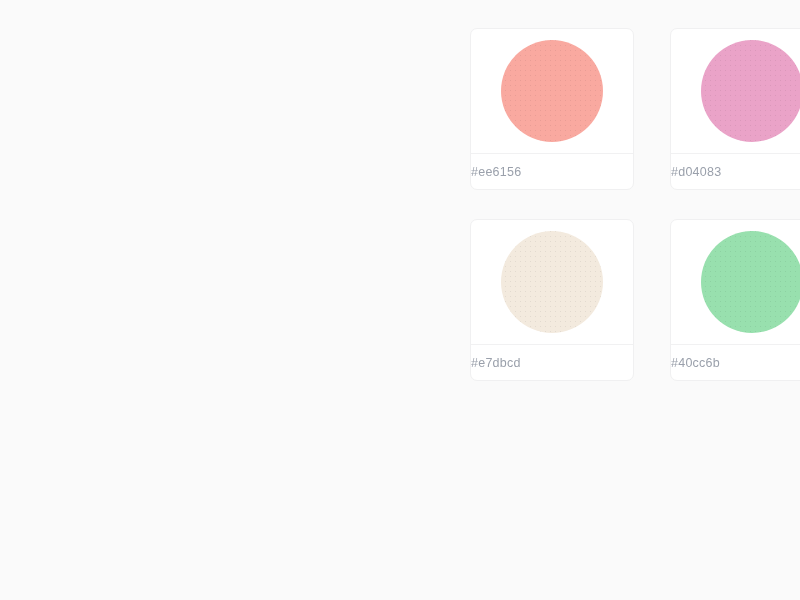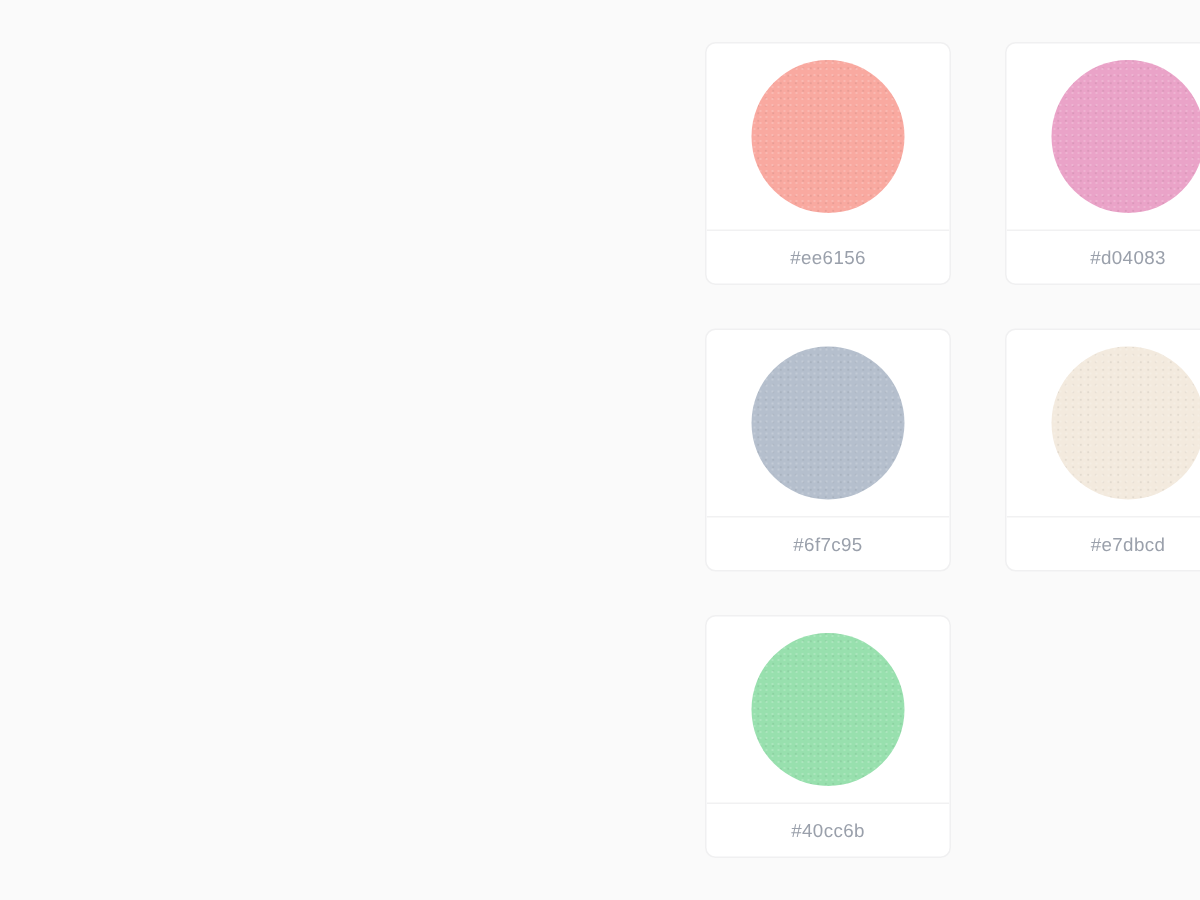--- a/index.html
+++ b/index.html
@@ -70,21 +70,21 @@
     background-position: 0 0, 2px 3px;
     pointer-events: none;
   }
 
   .swatch-footer {
     flex: 0 0 auto;
     height: 35px;
     border-top: 1px solid #f1f1f2;
     display: flex;
     align-items: center;
-    justify-content: center;
+    justify-content: flex-start;
   }
 
   .swatch-label {
     font-size: 12.5px;
     letter-spacing: 0.25px;
     color: #9aa0ab;
     font-family: "Liberation Sans", sans-serif;
     white-space: nowrap;
   }
 </style>
@@ -103,28 +103,20 @@
     <div class="swatch-card">
       <div class="swatch-body">
         <div class="swatch-circle" style="background-color: rgb(234, 163, 200);"></div>
       </div>
       <div class="swatch-footer">
         <span class="swatch-label">#d04083</span>
       </div>
     </div>
     <div class="swatch-card">
       <div class="swatch-body">
-        <div class="swatch-circle" style="background-color: rgb(181, 191, 205);"></div>
-      </div>
-      <div class="swatch-footer">
-        <span class="swatch-label">#6f7c95</span>
-      </div>
-    </div>
-    <div class="swatch-card">
-      <div class="swatch-body">
         <div class="swatch-circle" style="background-color: rgb(243, 234, 222);"></div>
       </div>
       <div class="swatch-footer">
         <span class="swatch-label">#e7dbcd</span>
       </div>
     </div>
     <div class="swatch-card">
       <div class="swatch-body">
         <div class="swatch-circle" style="background-color: rgb(152, 224, 174);"></div>
       </div>

